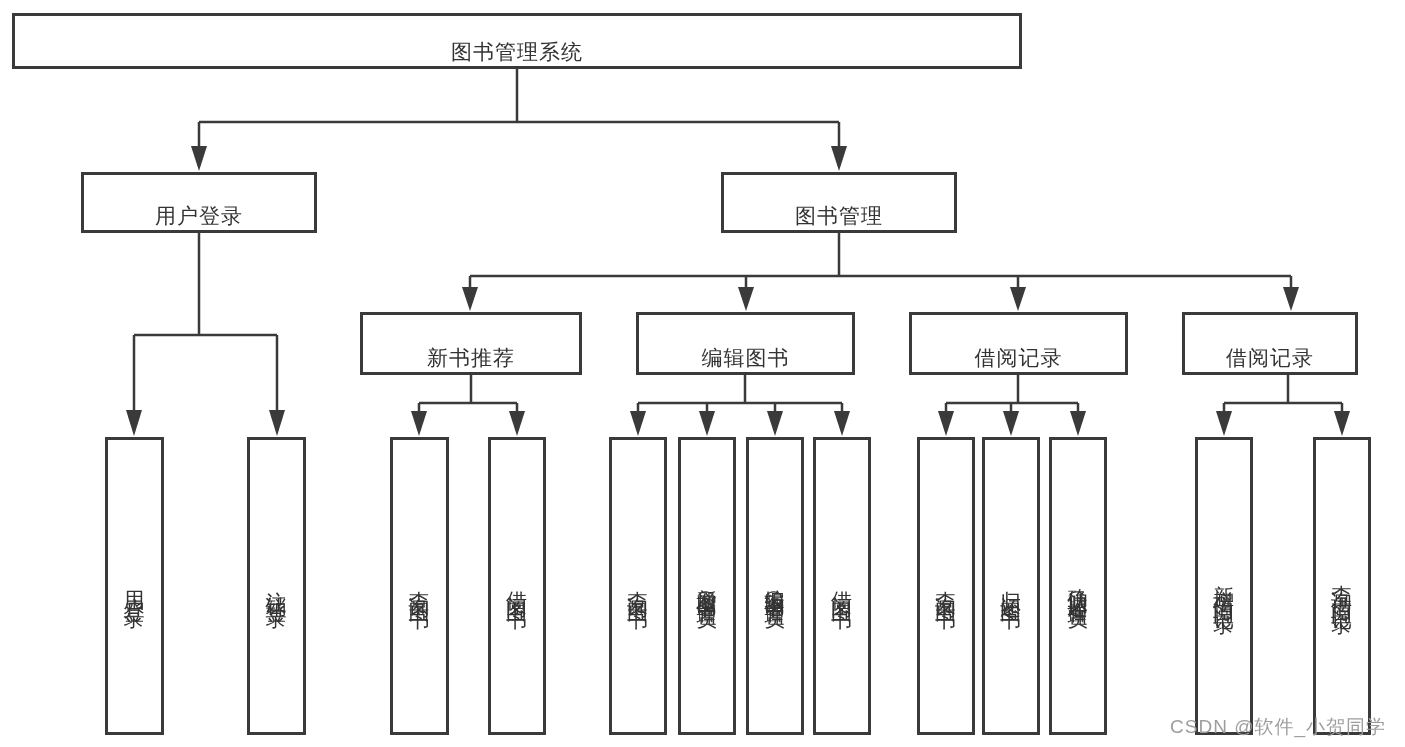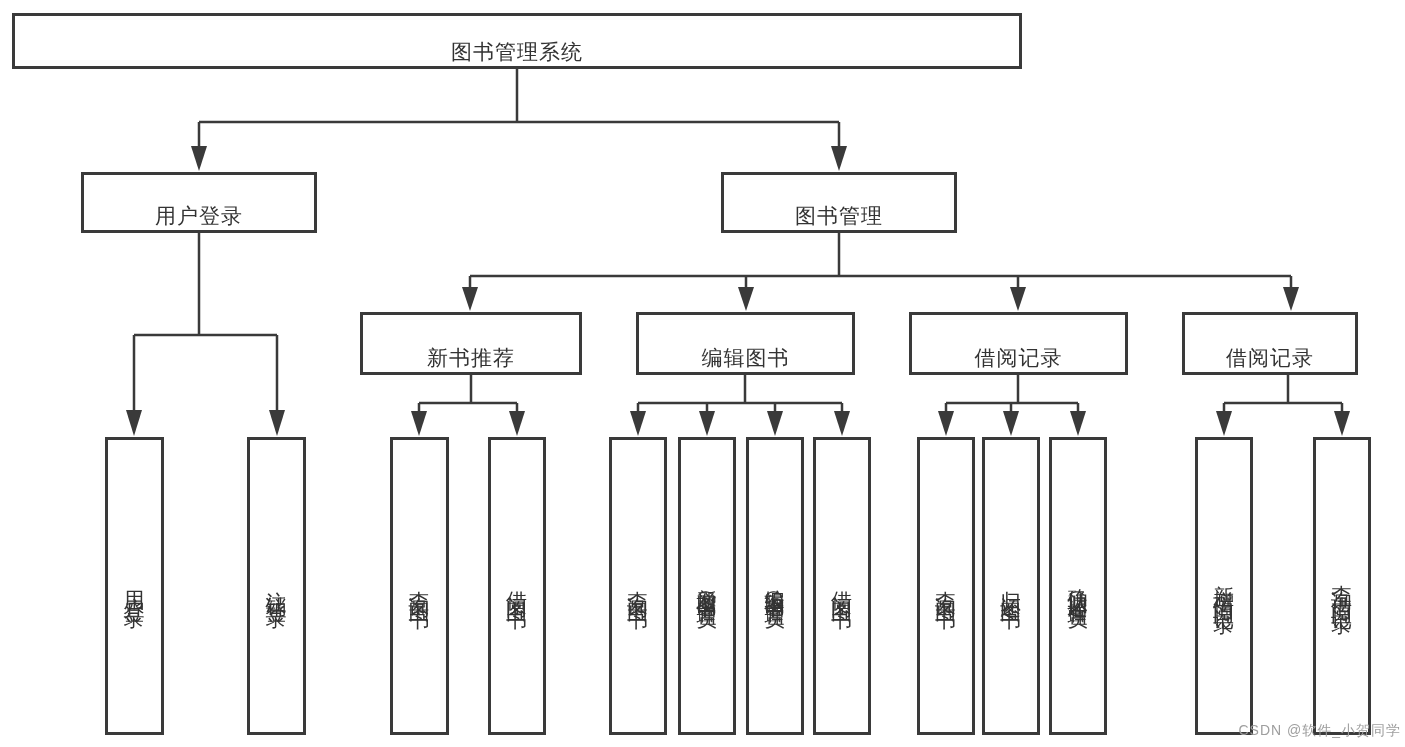--- a/index.html
+++ b/index.html
@@ -40,22 +40,22 @@
   .n-lf-4{left:609px;width:58px;}
   .n-lf-5{left:678px;width:58px;}
   .n-lf-6{left:746px;width:58px;}
   .n-lf-7{left:813px;width:58px;}
   .n-lf-8{left:917px;width:58px;}
   .n-lf-9{left:982px;width:58px;}
   .n-lf-10{left:1049px;width:58px;}
   .n-lf-11{left:1195px;width:58px;}
   .n-lf-12{left:1313px;width:58px;}
   .watermark{
-    position:absolute;right:4px;top:714px;z-index:3;
-    font-size:14px;color:#9e9e9e;letter-spacing:1px;white-space:nowrap;margin-top:8px;
+    position:absolute;right:19px;top:714px;z-index:3;
+    font-size:19px;color:#9e9e9e;letter-spacing:1px;white-space:nowrap;
   }
 </style>
 </head>
 <body>
 
 <div class="canvas">
 
   <svg class="connector-layer" width="1405" height="747" viewBox="0 0 1405 747" xmlns="http://www.w3.org/2000/svg">
 
     <g stroke="#3a3a3a" stroke-width="2.5" fill="none">

